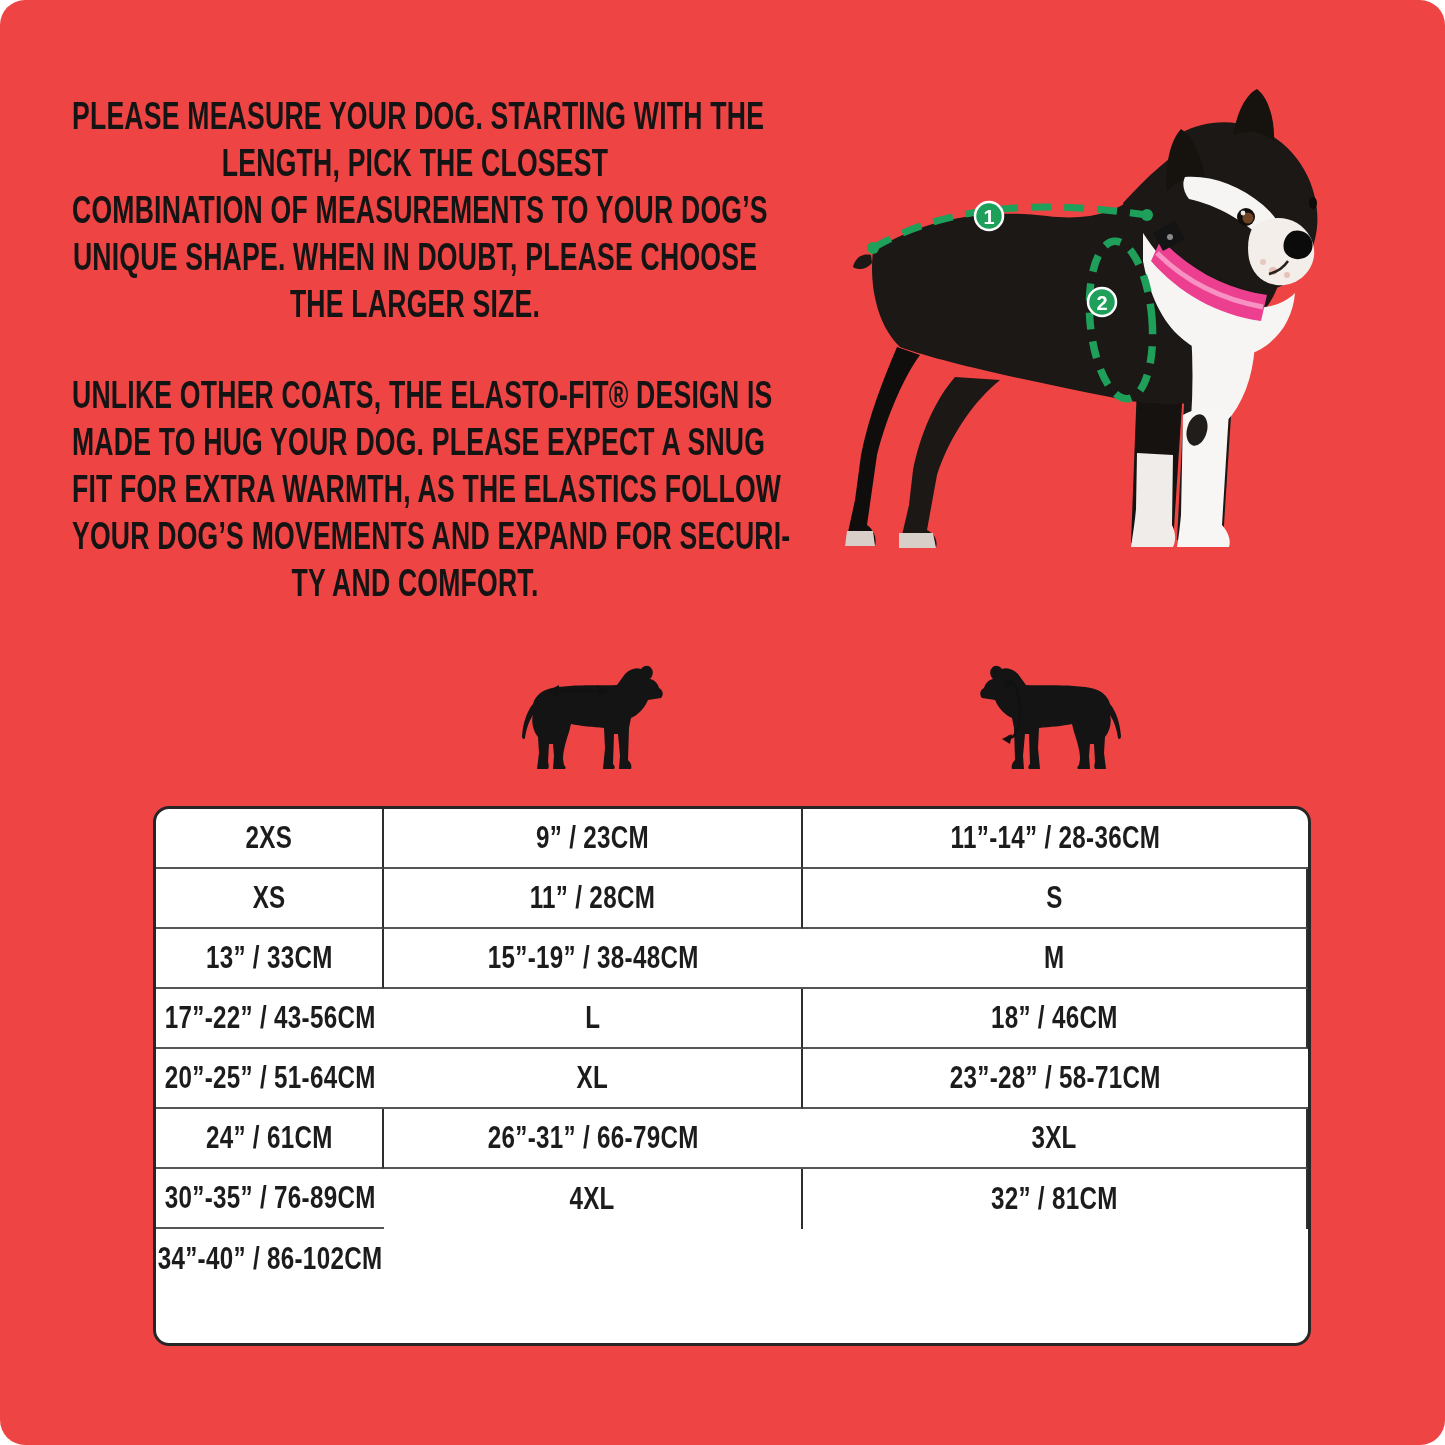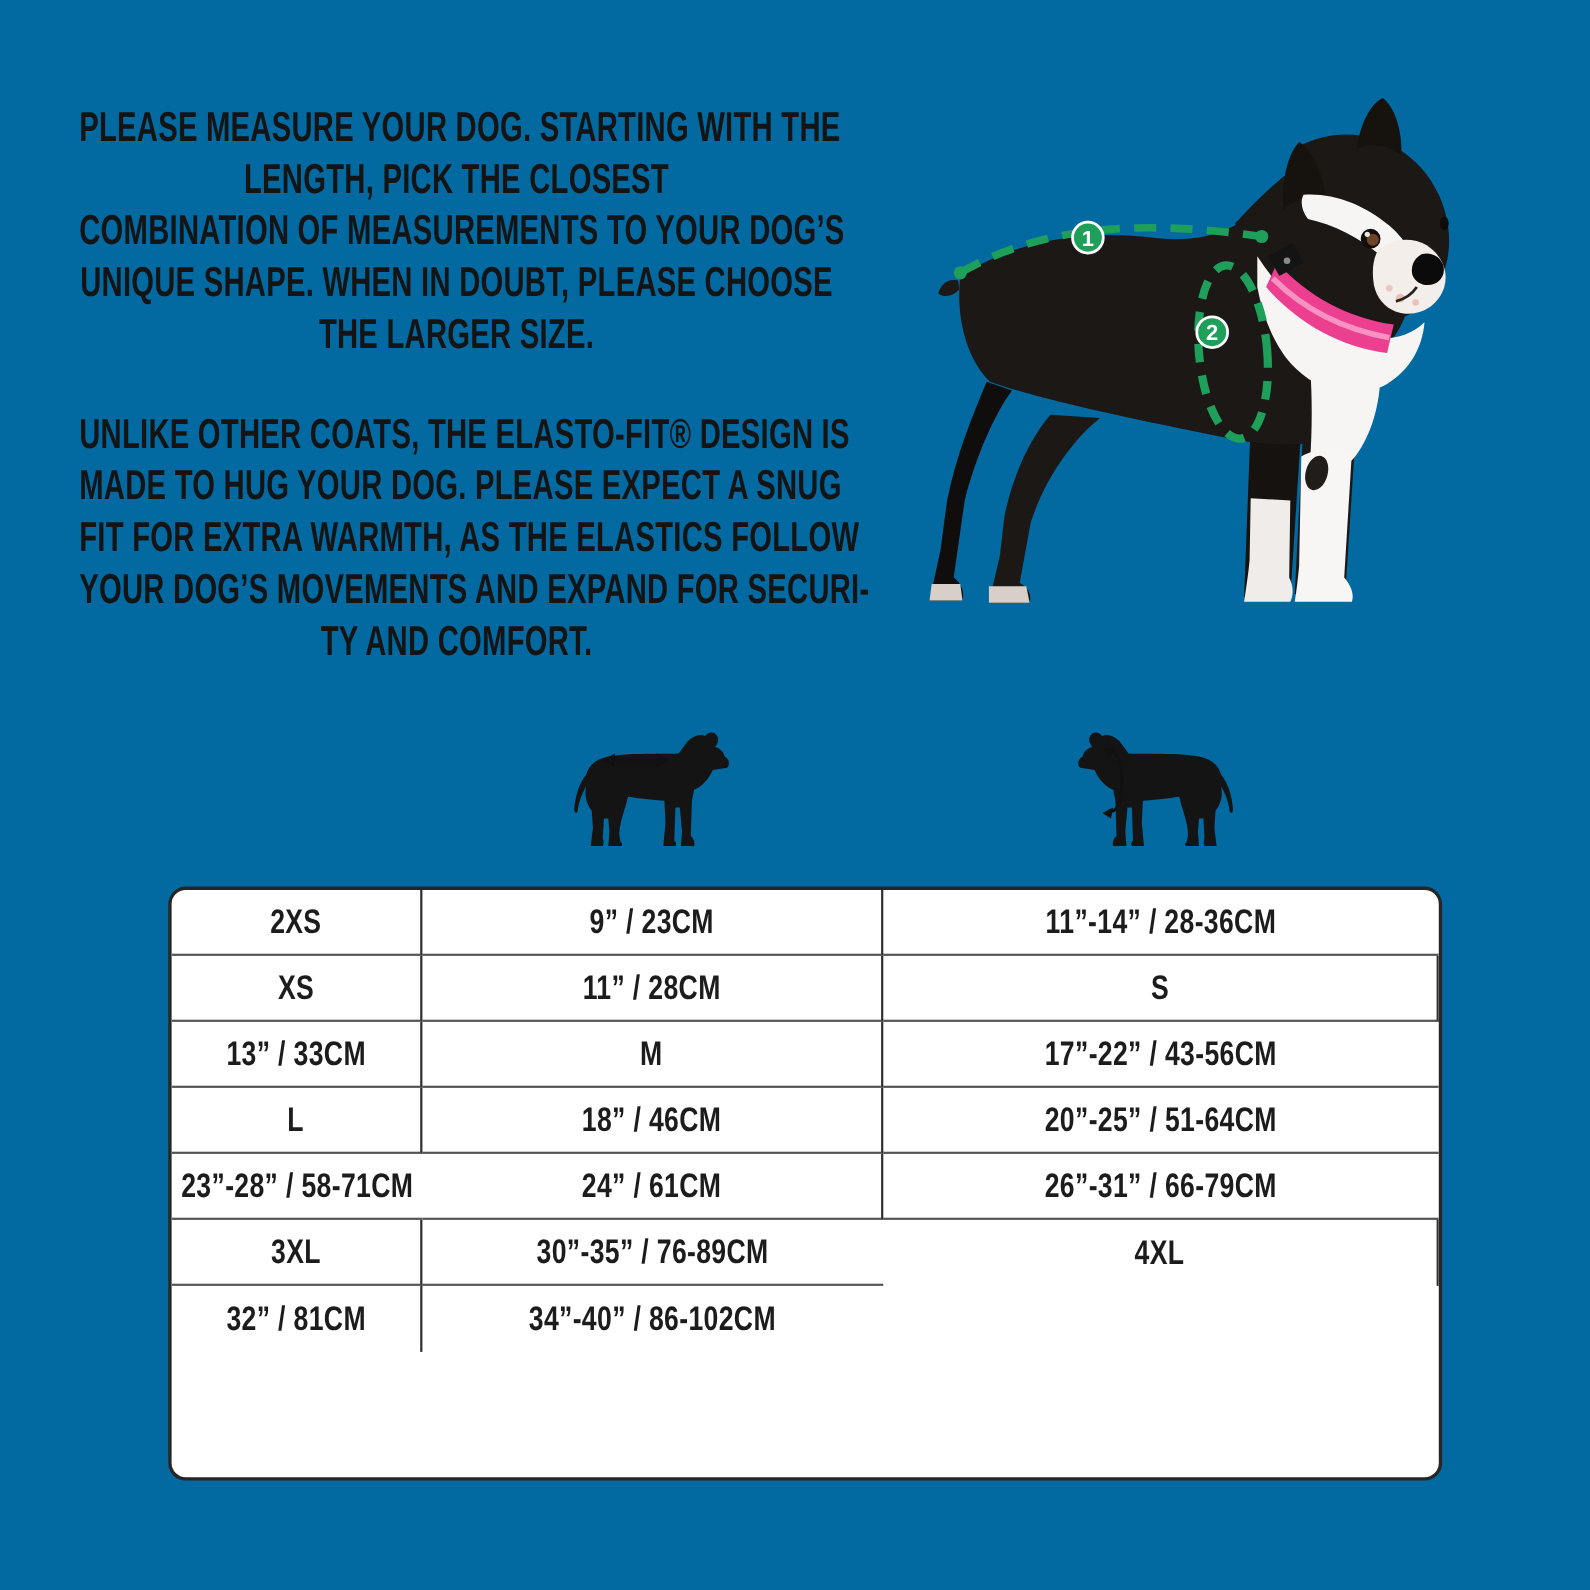--- a/index.html
+++ b/index.html
@@ -1,17 +1,17 @@
 <!DOCTYPE html>
 <html><head>
 <meta charset="utf-8">
 <style>
   html,body{margin:0;padding:0;background:#ffffff;}
-  .canvas{position:relative;width:1445px;height:1445px;background:#0369a1;overflow:hidden;
-          font-family:"Liberation Sans","DejaVu Sans",sans-serif;color:#161616;}
+  .canvas{position:relative;width:1445px;height:1445px;background:#ef4444;overflow:hidden;
+          font-family:"Liberation Sans","DejaVu Sans",sans-serif;color:#161616;border-radius:25px;}
   
   .intro-p{position:absolute;left:-75px;width:980px;text-align:center;
            font-weight:700;font-size:38px;line-height:47px;letter-spacing:.3px;
            color:#141414;transform:scaleX(.70);transform-origin:50% 0;white-space:nowrap;}
   .intro-p .ln{display:block;}
   #p1{top:93px;} #p2{top:372px;}
   
   .size-table{position:absolute;left:153px;top:806px;width:1158px;height:540px;
               border:3px solid #262626;border-radius:16px;overflow:hidden;background:#fff;
               display:grid;grid-template-columns:228px 419px 505px;grid-auto-rows:60px;box-sizing:border-box;}
@@ -160,38 +160,44 @@
     <div class="cell c2">
         <span class="cond">11” / 28CM</span>
       </div>
 
     <div class="cell c1">
         <span class="cond">S</span>
       </div>
     <div class="cell c2">
         <span class="cond">13” / 33CM</span>
       </div>
+    <div class="cell c3">
+        <span class="cond">15”-19” / 38-48CM</span>
+      </div>
 
     <div class="cell c1">
         <span class="cond">M</span>
       </div>
     <div class="cell c3">
         <span class="cond">17”-22” / 43-56CM</span>
       </div>
 
     <div class="cell c1">
         <span class="cond">L</span>
       </div>
     <div class="cell c2">
         <span class="cond">18” / 46CM</span>
       </div>
     <div class="cell c3">
         <span class="cond">20”-25” / 51-64CM</span>
       </div>
 
+    <div class="cell c1">
+        <span class="cond">XL</span>
+      </div>
     <div class="cell c3">
         <span class="cond">23”-28” / 58-71CM</span>
       </div>
 
     <div class="cell c2">
         <span class="cond">24” / 61CM</span>
       </div>
     <div class="cell c3">
         <span class="cond">26”-31” / 66-79CM</span>
       </div>

